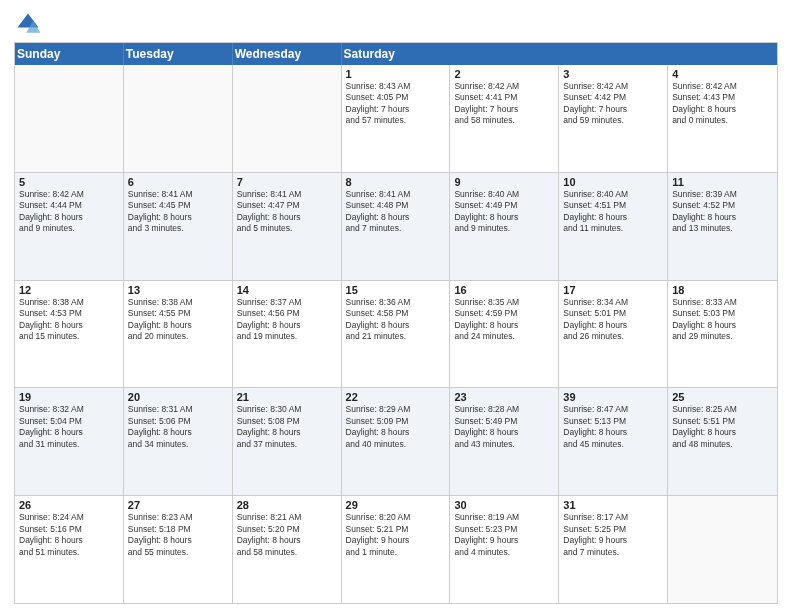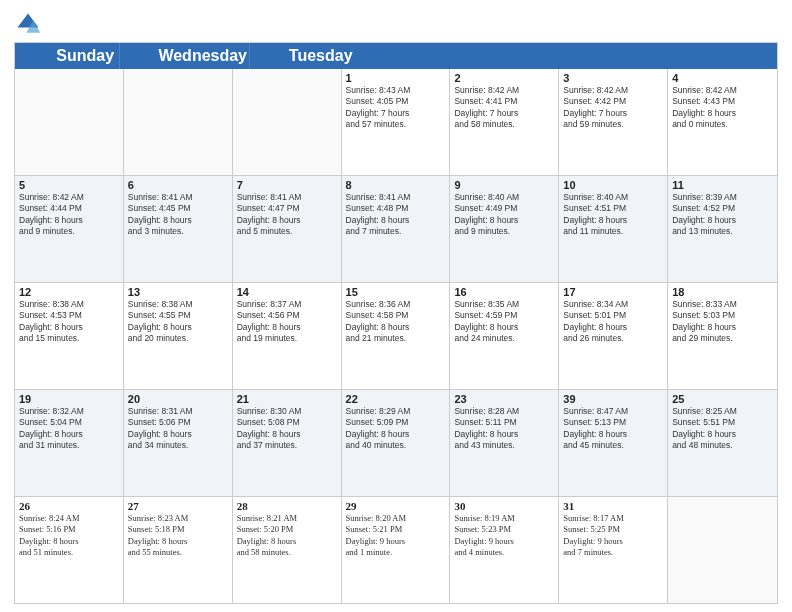--- a/index.html
+++ b/index.html
@@ -66,40 +66,39 @@
       flex-direction: column;
       border: 1px solid #ccc;
     }
     .cal-header-row {
       display: grid;
       grid-template-columns: repeat(7, 1fr);
       background: #2e6db4;
     }
     .cal-header-cell {
       color: #fff;
-      font-size: 16px;
-      font-weight: bold;
-      text-align: center;
+      font-size: 12px;
+      font-weight: bold;
+      text-align: left;
       padding: 4px 2px;
       border-right: 1px solid #4a82c2;
-      margin-left: 36px;
     }
     .cal-header-cell:last-child { border-right: none; }
     .cal-body {
       flex: 1;
       display: flex;
       flex-direction: column;
     }
     .cal-row {
       display: grid;
       grid-template-columns: repeat(7, 1fr);
       flex: 1;
       border-bottom: 1px solid #ccc;
     }
-    .cal-row:last-child { border-bottom: none; font-family: Liberation Serif, serif; }
+    .cal-row:last-child { border-bottom: none; }
     .cal-cell {
       border-right: 1px solid #ccc;
       padding: 3px 4px;
       font-size: 9px;
       color: #333;
       background: #fff;
       vertical-align: top;
       min-height: 0;
     }
     .cal-cell:last-child { border-right: none; }
@@ -134,22 +133,23 @@
     </div>
     <div class="title-block">
       <div class="cal-title"></div>
       <div class="cal-subtitle"></div>
     </div>
   </div>
 
   <div class="calendar">
     <div class="cal-header-row">
     <div class="cal-header-cell">Sunday</div>
+        <div class="cal-header-cell">Tuesday</div>
         <div class="cal-header-cell">Wednesday</div>
-        <div class="cal-header-cell">Tuesday</div>
+        <div class="cal-header-cell">Saturday</div>
       </div>
     <div class="cal-body">
     <div class="cal-row">
           <div class="cal-cell empty"></div>
           <div class="cal-cell empty"></div>
           <div class="cal-cell empty"></div>
           <div class="cal-cell">
             <div class="day-num">1</div>
             <div class="cell-line">Sunrise: 8:43 AM</div>
             <div class="cell-line">Sunset: 4:05 PM</div>
@@ -305,21 +305,21 @@
           <div class="cal-cell alt-bg">
             <div class="day-num">22</div>
             <div class="cell-line">Sunrise: 8:29 AM</div>
             <div class="cell-line">Sunset: 5:09 PM</div>
             <div class="cell-line">Daylight: 8 hours</div>
             <div class="cell-line">and 40 minutes.</div>
           </div>
           <div class="cal-cell alt-bg">
             <div class="day-num">23</div>
             <div class="cell-line">Sunrise: 8:28 AM</div>
-            <div class="cell-line">Sunset: 5:11 PM</div>
+            <div class="cell-line">Sunset: 5:49 PM</div>
             <div class="cell-line">Daylight: 8 hours</div>
             <div class="cell-line">and 43 minutes.</div>
           </div>
           <div class="cal-cell alt-bg">
             <div class="day-num">39</div>
             <div class="cell-line">Sunrise: 8:47 AM</div>
             <div class="cell-line">Sunset: 5:13 PM</div>
             <div class="cell-line">Daylight: 8 hours</div>
             <div class="cell-line">and 45 minutes.</div>
           </div>

